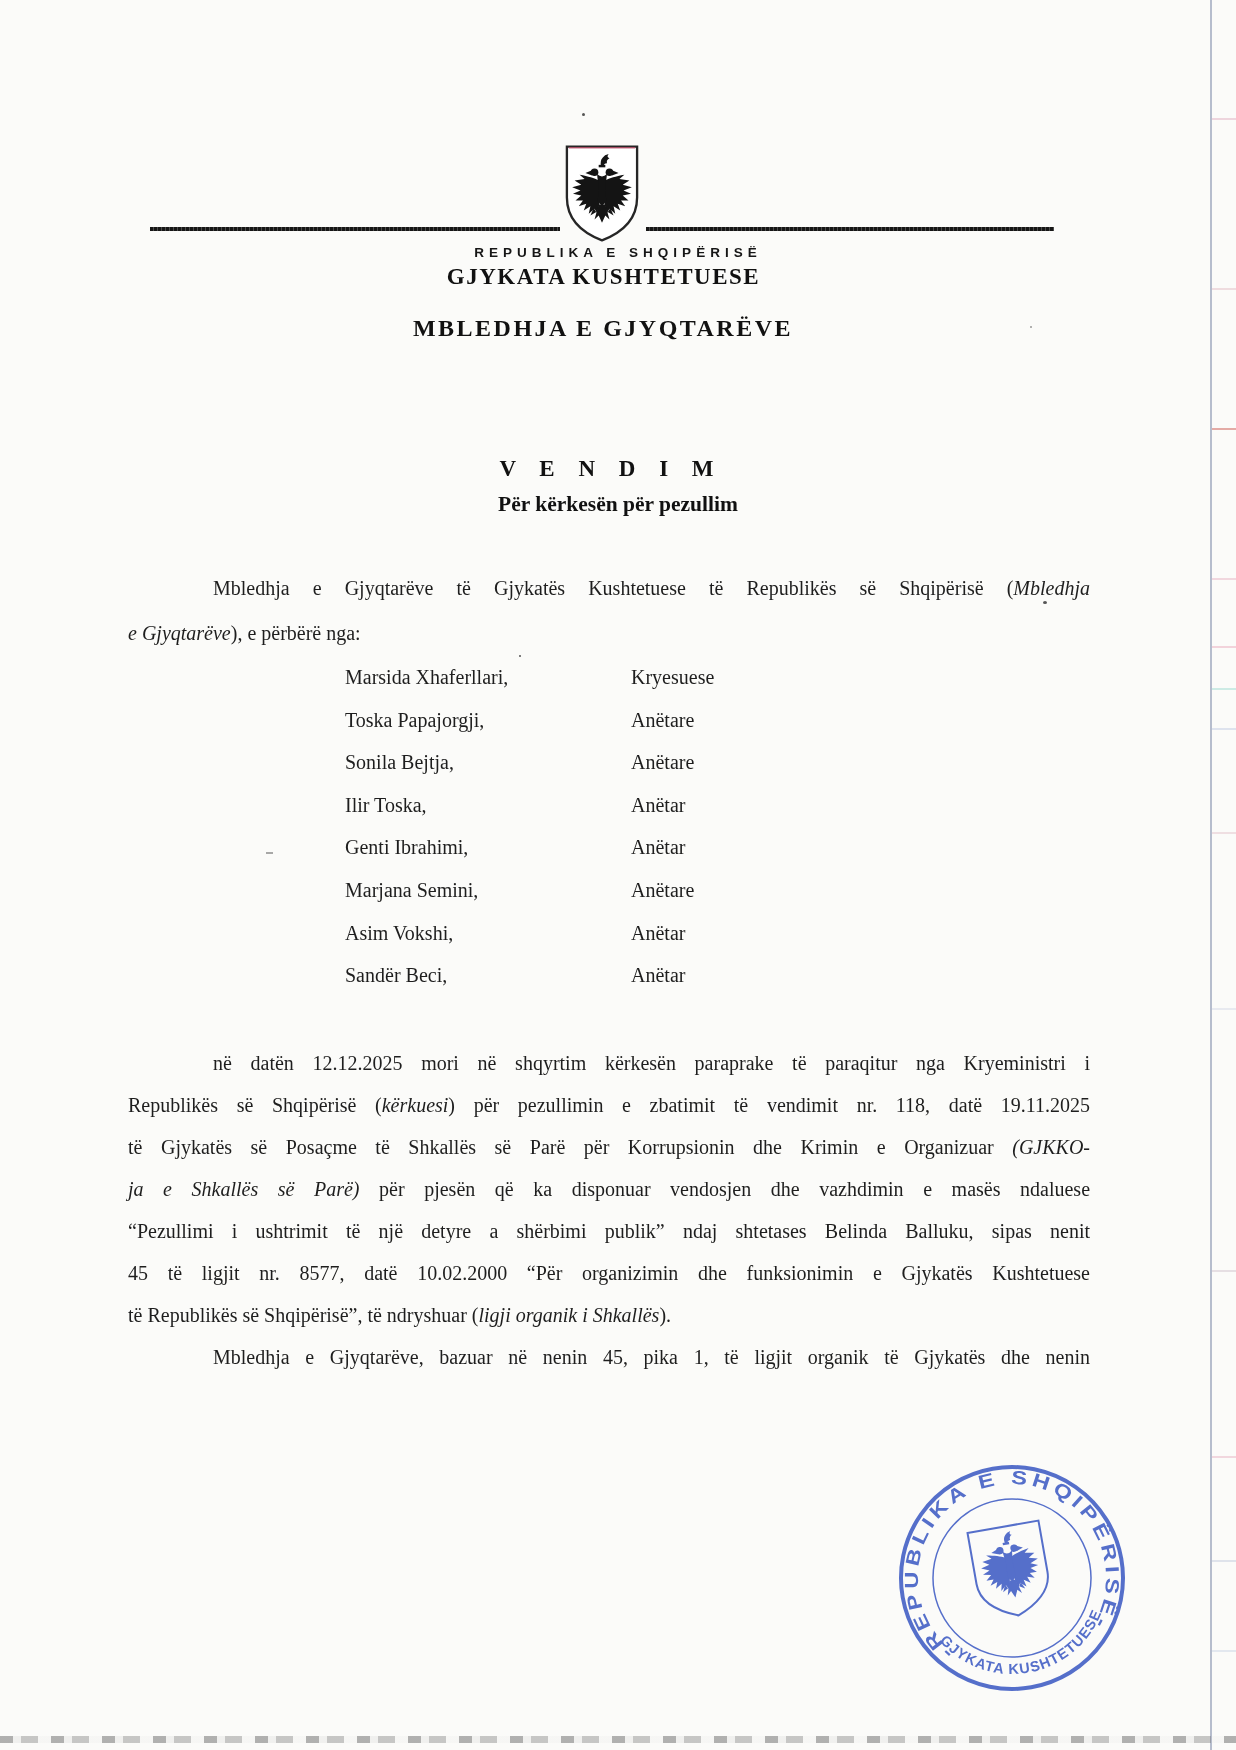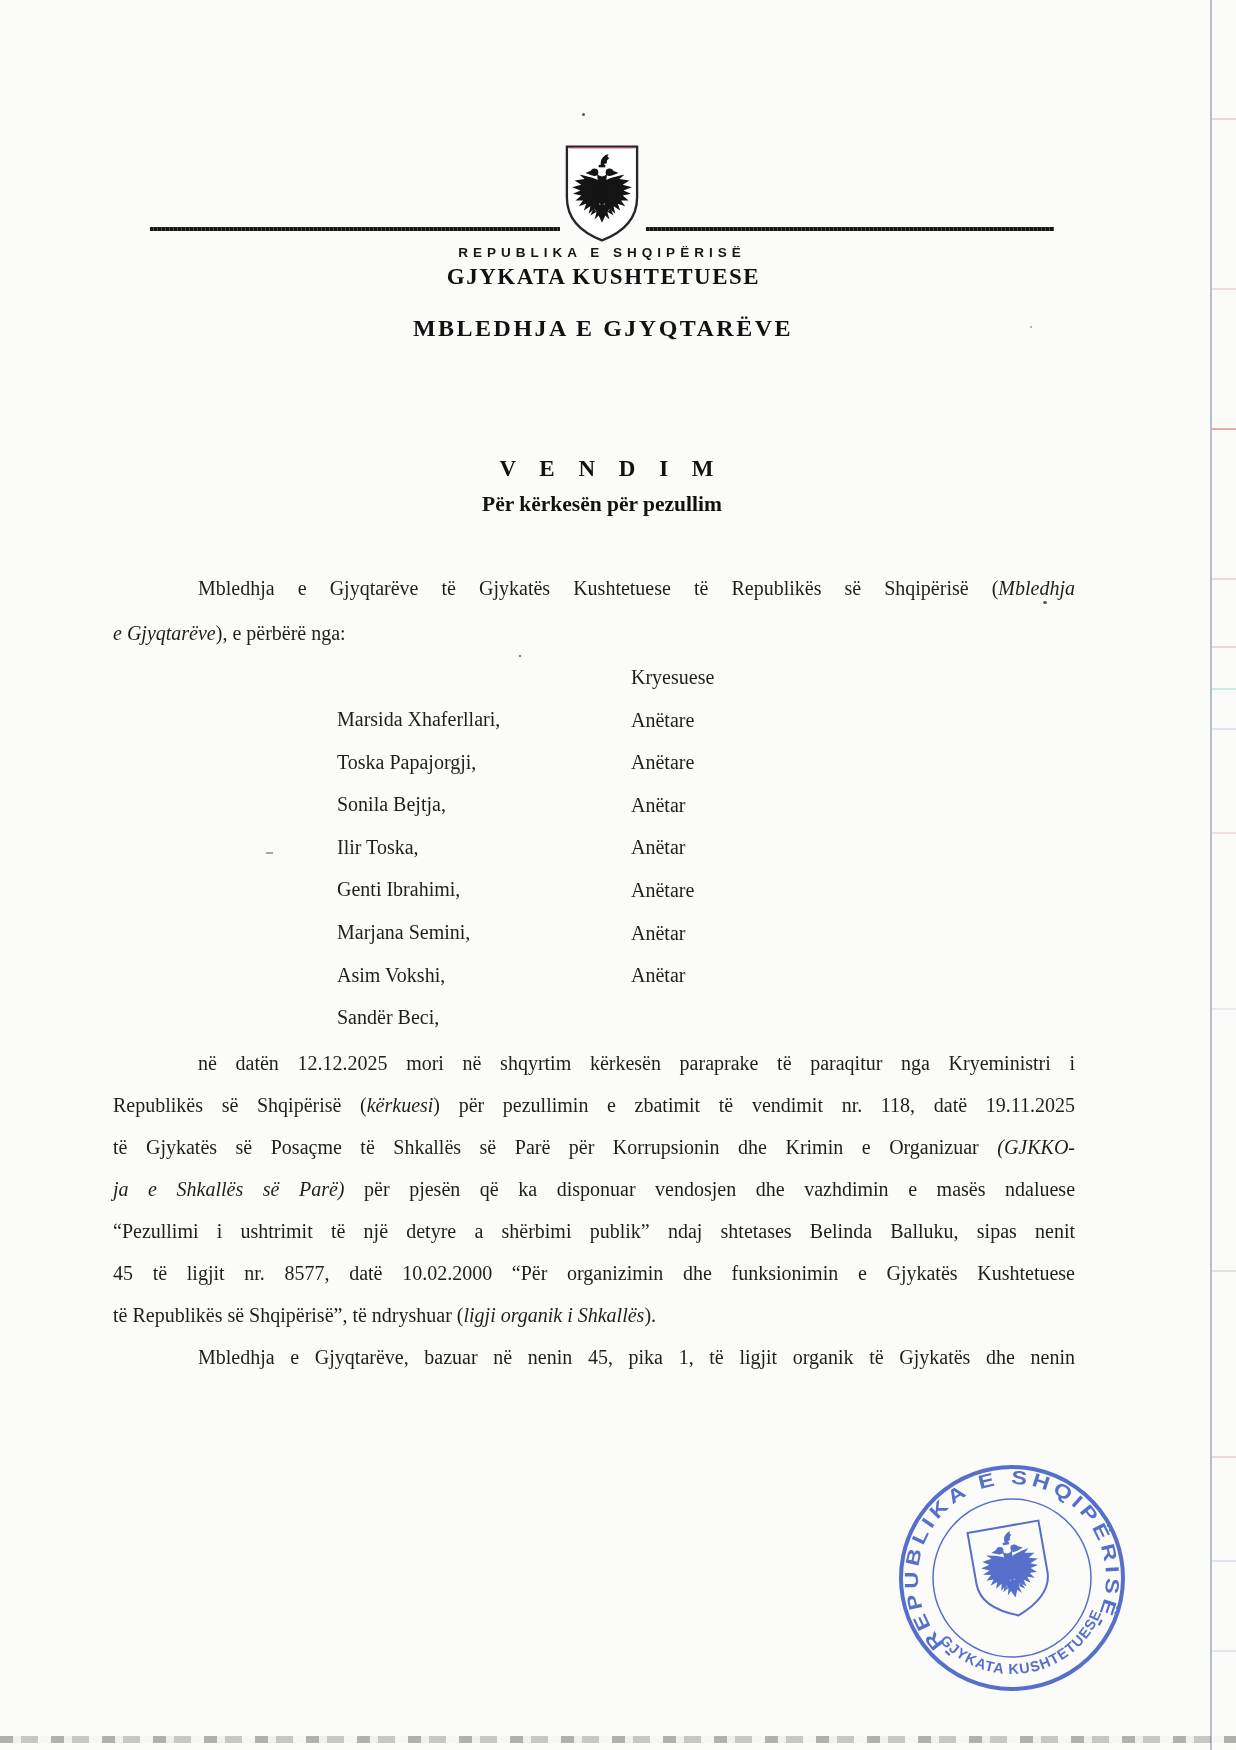--- a/index.html
+++ b/index.html
@@ -3,43 +3,43 @@
 <meta charset="utf-8">
 <style>
   html,body{margin:0;padding:0;}
   body{
     width:1236px;height:1750px;position:relative;
     background:#fbfbf9;overflow:hidden;
     font-family:"Liberation Serif", serif;color:#1e1e1e;
   }
   .abs{position:absolute;}
   
-  .hdr-center{left:0;width:1204px;text-align:center;}
+  .hdr-center{left:0;width:1204px;text-align:center;padding-left:16px;}
   .republic{top:245px;font-family:"Liberation Sans",sans-serif;font-weight:bold;
     font-size:13.5px;letter-spacing:5px;color:#161616;}
   .court{top:264px;font-weight:bold;font-size:23px;letter-spacing:1.5px;padding-left:1.5px;color:#111;}
   .assembly{top:315px;font-weight:bold;font-size:24px;letter-spacing:2.5px;padding-left:1px;color:#111;}
   .rule-seg{top:227px;height:4px;
     background:repeating-linear-gradient(90deg,#161616 0 3px,#4a4a4a 3px 4px);}
   
   .vendim{top:456px;font-weight:bold;font-size:23px;letter-spacing:9px;padding-left:9px;color:#111;}
   .subtitle{top:492px;font-weight:bold;font-size:21.5px;color:#111;}
   
-  .textcol{left:113px;width:962px;font-size:20px;line-height:28px;}
+  .textcol{left:128px;width:962px;font-size:20px;line-height:28px;}
   #intro{top:574px;}
   #body{top:1049px;}
   .tline{margin-bottom:14px;min-height:28px;}
   #intro .tline{margin-bottom:17px;}
   .just{text-align:justify;text-align-last:justify;}
   .ind{text-indent:85px;}
   .it{font-style:italic;}
   
   #judges{top:663px;left:0;width:1100px;}
   .jrow{position:relative;height:42.6px;font-size:20px;line-height:28px;}
-  .jname{position:absolute;left:337px;margin-top:42px;}
+  .jname{position:absolute;left:345px;}
   .jrole{position:absolute;left:631px;}
   
   .edge-line{left:1210px;top:0;width:2px;height:1750px;background:#a9b1c5;opacity:.85;}
   .bottom-band{left:0;top:1736px;width:1236px;height:7px;opacity:.75;
     background:repeating-linear-gradient(90deg,
       rgba(70,70,70,.55) 0 13px, rgba(170,170,170,.18) 13px 21px,
       rgba(95,95,95,.45) 21px 38px, rgba(200,200,200,.12) 38px 51px);}
   .speck{background:#555;border-radius:50%;}
   .margin-tick{left:1212px;width:24px;height:2px;opacity:.55;}
   svg text{font-family:"Liberation Sans",sans-serif;}

